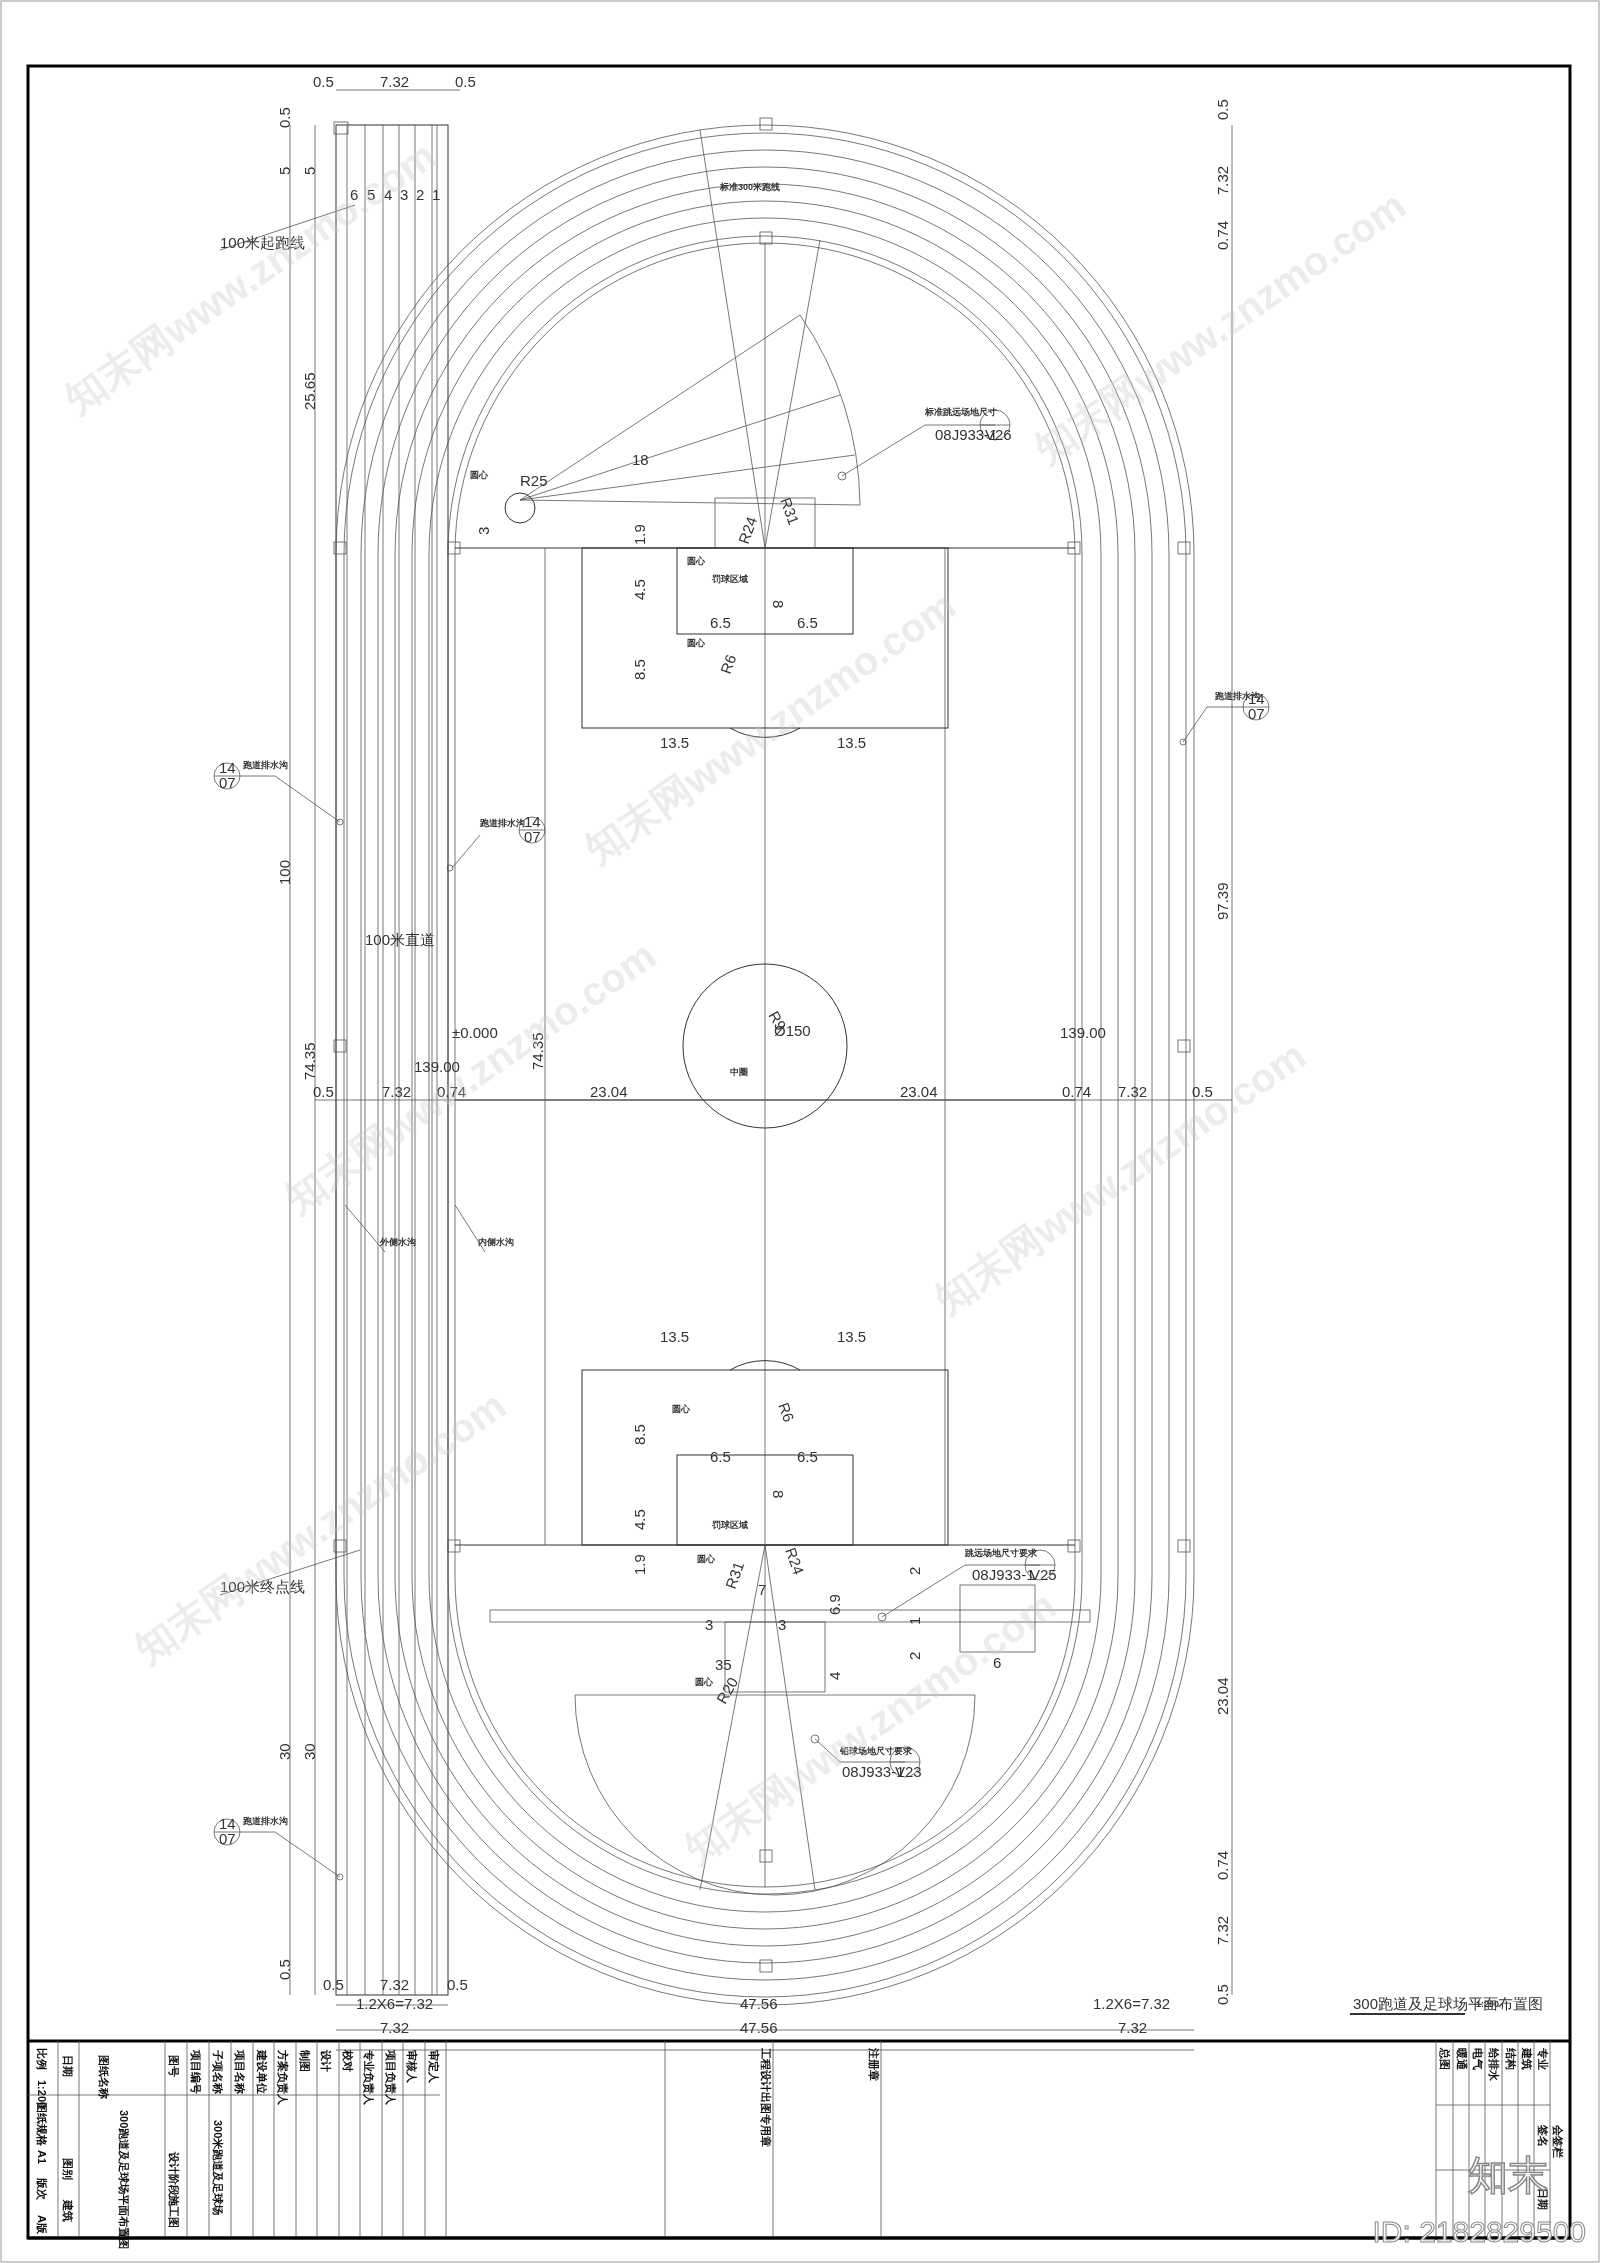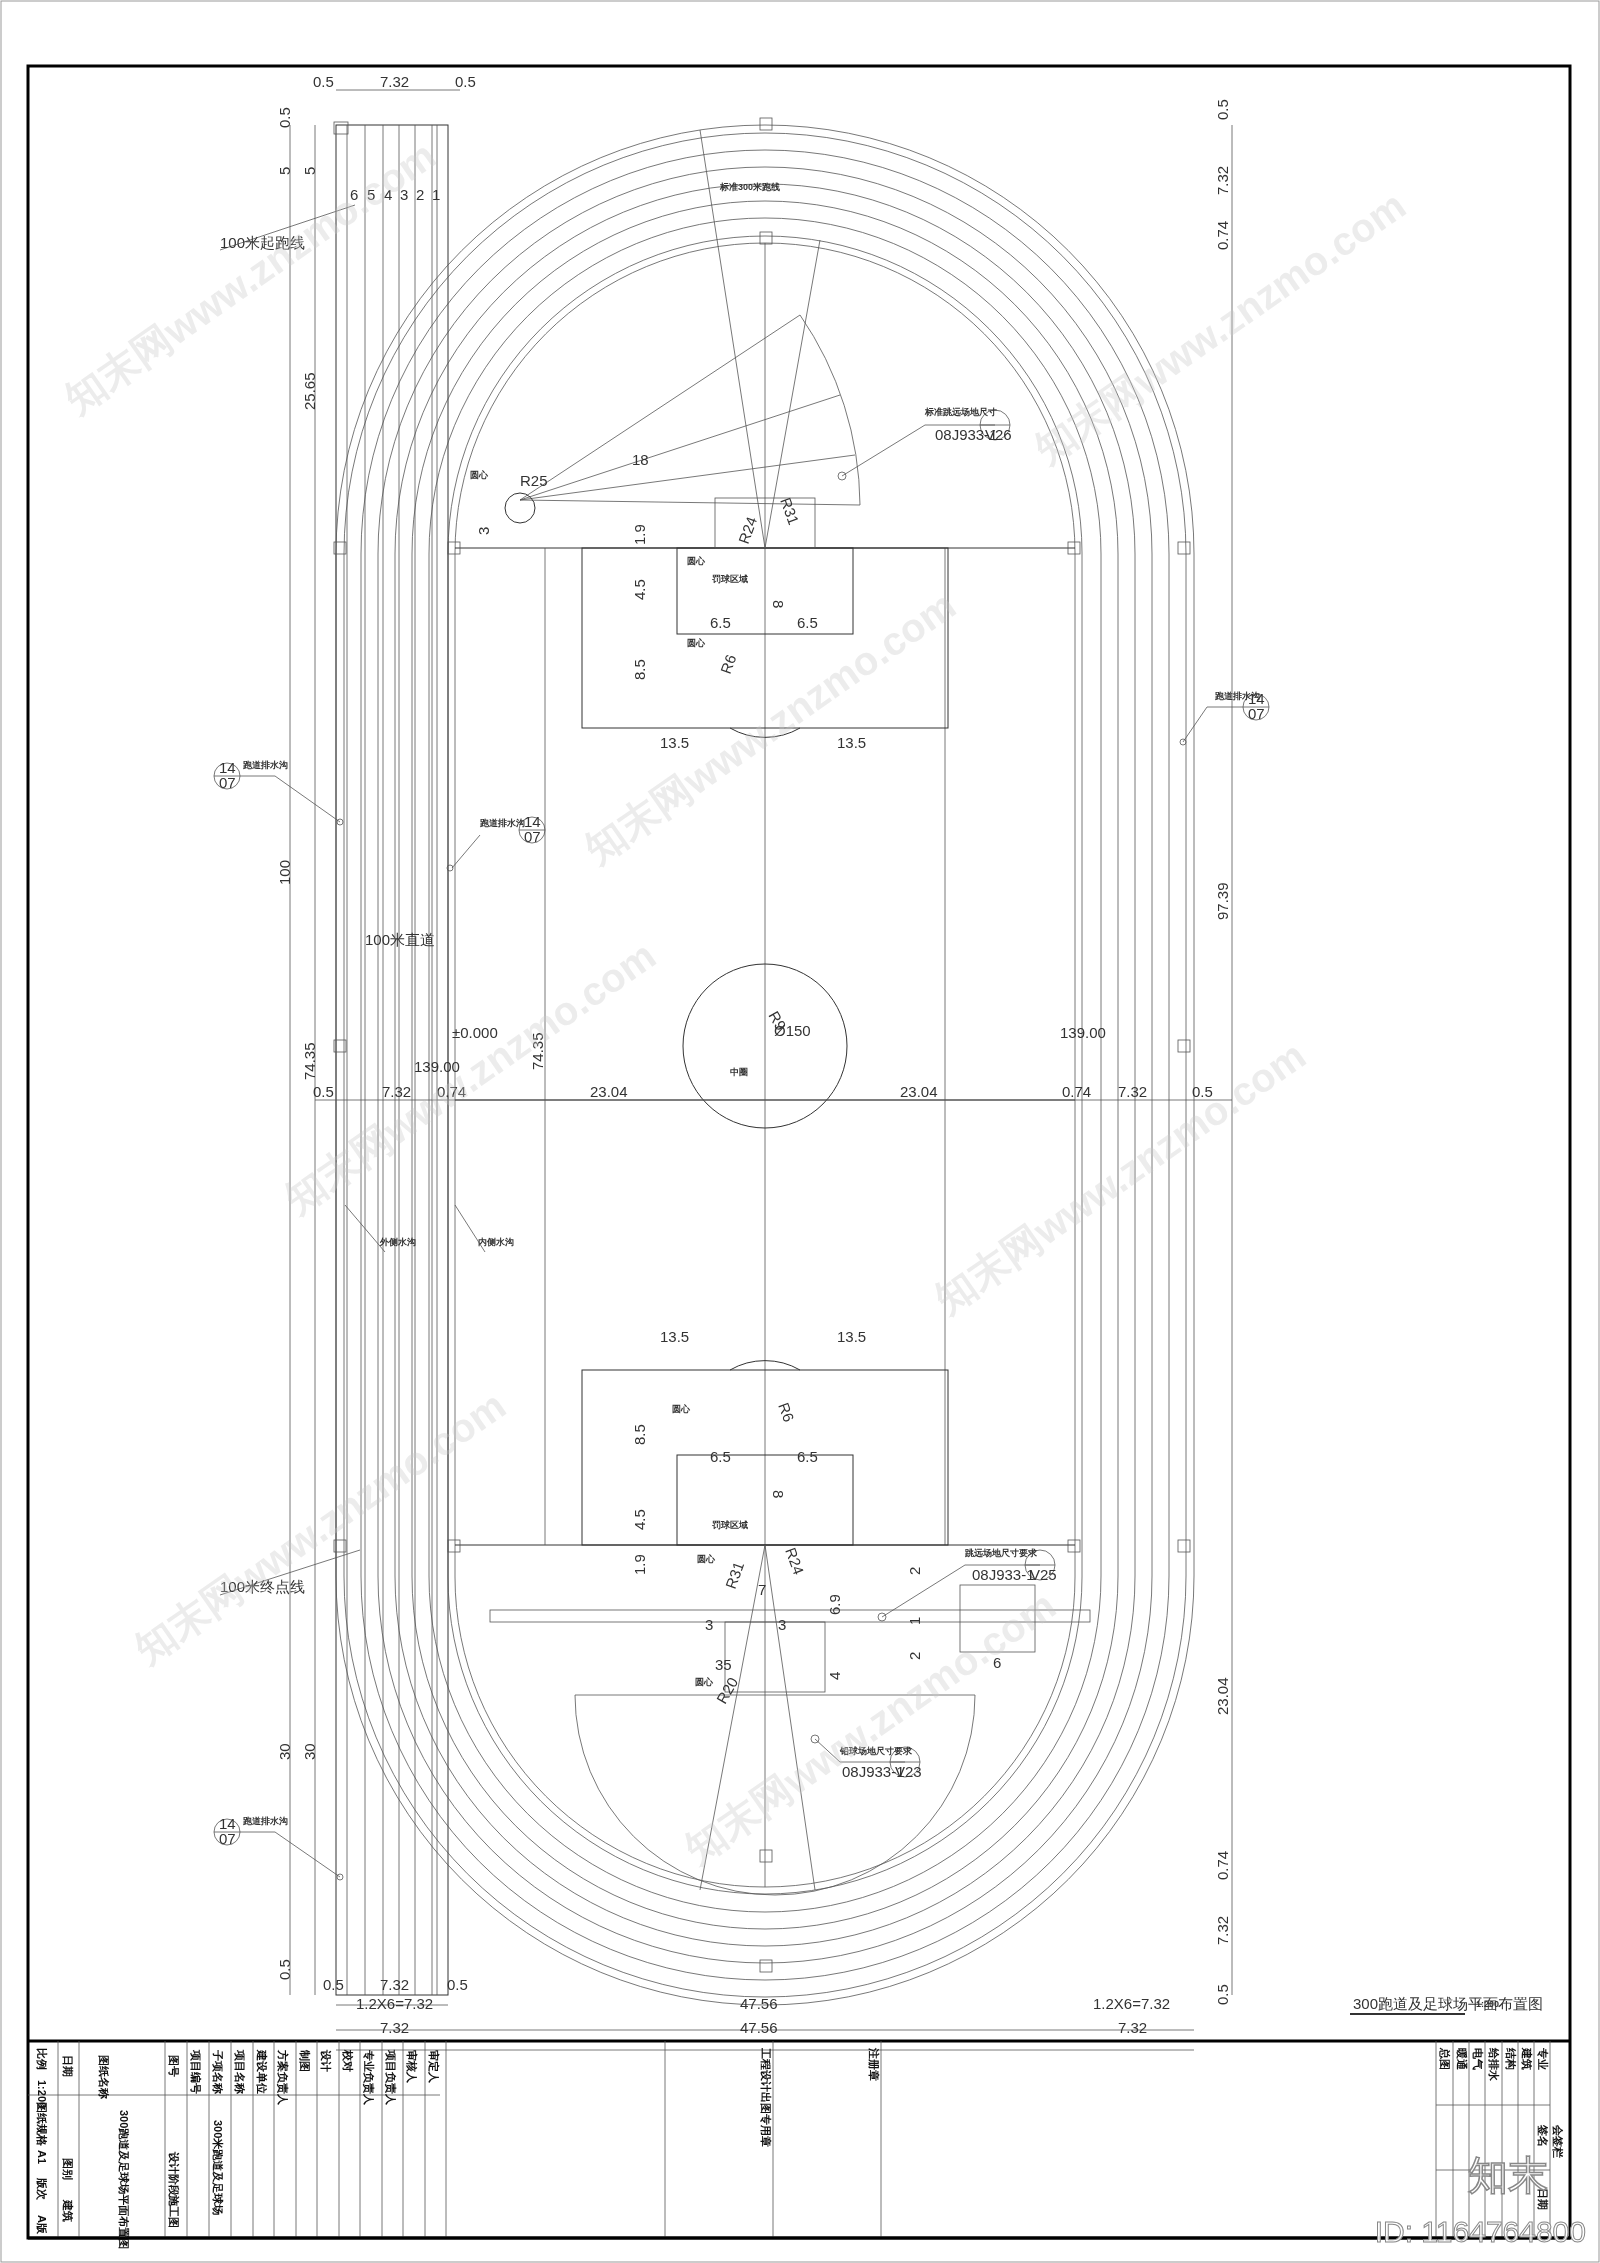--- a/index.html
+++ b/index.html
@@ -393,14 +393,14 @@
 </svg>
 
 <div class="wm" style="left:30px;top:250px;">知末网www.znzmo.com</div>
 <div class="wm" style="left:550px;top:700px;">知末网www.znzmo.com</div>
 <div class="wm" style="left:1000px;top:300px;">知末网www.znzmo.com</div>
 <div class="wm" style="left:250px;top:1050px;">知末网www.znzmo.com</div>
 <div class="wm" style="left:900px;top:1150px;">知末网www.znzmo.com</div>
 <div class="wm" style="left:100px;top:1500px;">知末网www.znzmo.com</div>
 <div class="wm" style="left:650px;top:1700px;">知末网www.znzmo.com</div>
 <div class="brand">知末</div>
-<div class="brand-id">ID: 1164764800</div>
+<div class="brand-id">ID: 2182829500</div>
 </div>
 
 </body></html>

